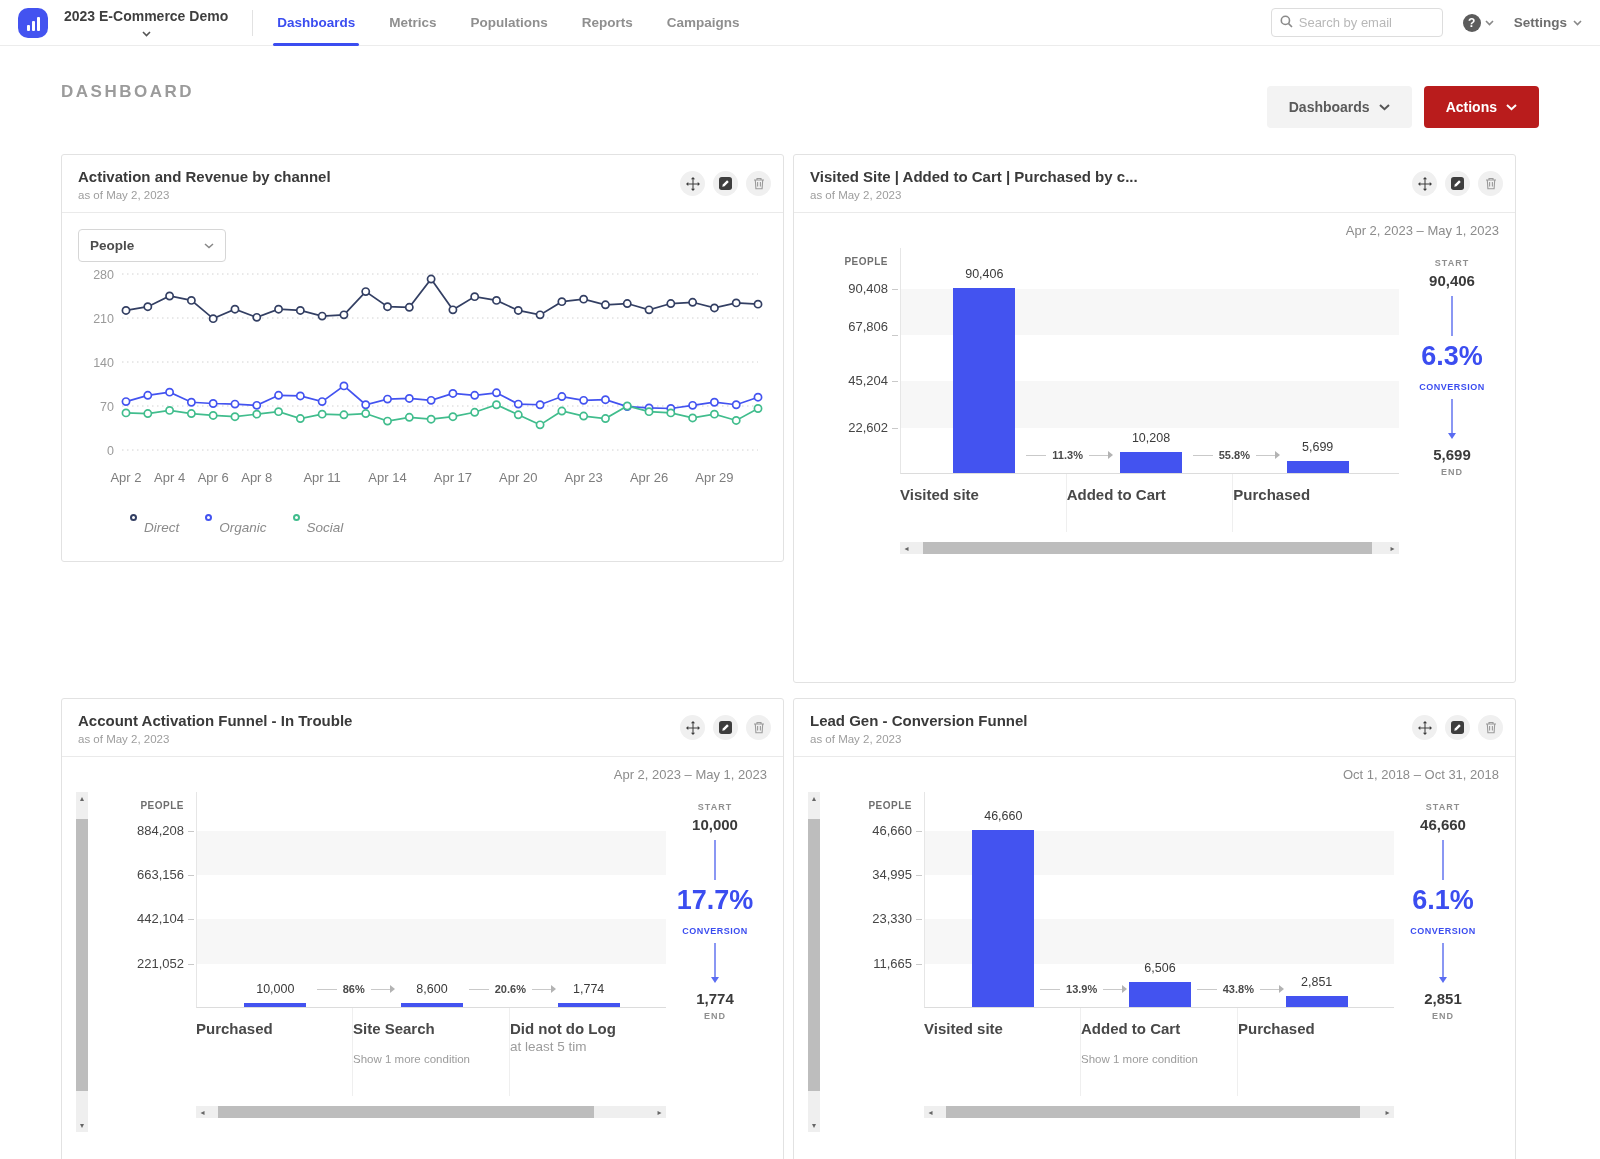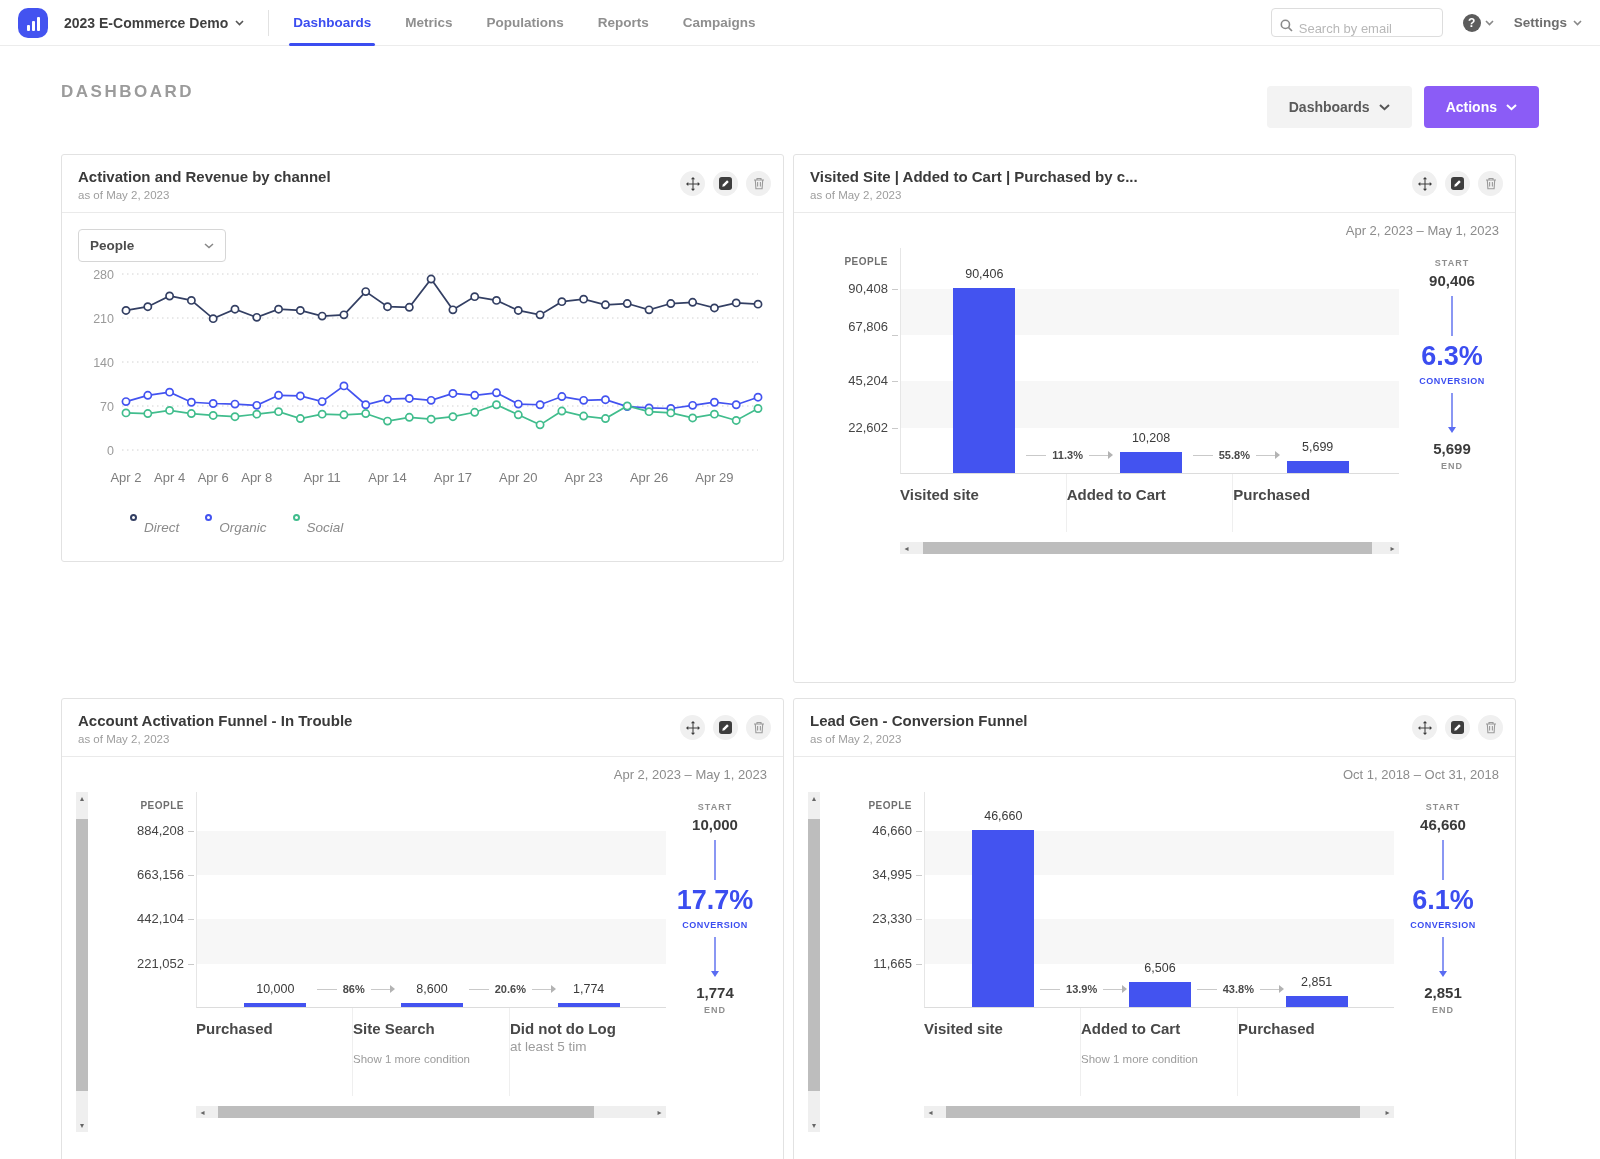--- a/index.html
+++ b/index.html
@@ -2,47 +2,47 @@
 <html><head>
 <meta charset="utf-8">
 <style>
   * { margin:0; padding:0; box-sizing:border-box; }
   html,body { width:1600px; height:1159px; background:#fff; font-family:"Liberation Sans", sans-serif; color:#3a3a3a; overflow:hidden; }
 
   
   .topnav { height:46px; display:flex; align-items:center; padding:0 18px; border-bottom:1px solid #ececec; background:#fff; }
   .logo { width:30px; height:30px; background:#4353f0; border-radius:10px; display:flex; align-items:flex-end; justify-content:center; gap:2px; padding-bottom:7px; margin-right:16px; }
   .logo i { display:block; width:3px; background:#fff; border-radius:1px; }
-  .org { display:flex; align-items:center; gap:7px; font-size:14px; font-weight:700; color:#3f3f3f; cursor:pointer; }
+  .org { display:flex; align-items:center; gap:7px; font-size:14px; font-weight:700; color:#3f3f3f; cursor:pointer;flex-direction:column; }
   .nav-divider { width:1px; height:26px; background:#e2e2e2; margin:0 24px; }
   .nav-links { display:flex; align-items:center; gap:34px; height:46px; }
   .nav-link { font-size:13.5px; color:#8f8f8f; font-weight:700; text-decoration:none; height:46px; display:flex; align-items:center; position:relative; cursor:pointer; }
   .nav-link.active { color:#3b4df0; }
   .nav-link.active::after { content:""; position:absolute; left:-4px; right:-4px; bottom:0; height:3px; background:#3b4df0; border-radius:2px; }
   .topnav-right { margin-left:auto; display:flex; align-items:center; gap:20px; }
-  .searchbox { width:172px; height:29px; border:1px solid #ddd; border-radius:4px; display:flex; align-items:flex-end; padding:0 8px; gap:6px; }
+  .searchbox { width:172px; height:29px; border:1px solid #ddd; border-radius:4px; display:flex; align-items:center; padding:0 8px; gap:6px; }
   .searchbox input { border:none; outline:none; font-size:13px; color:#555; width:130px; font-family:"Liberation Sans", sans-serif; }
   .searchbox input::placeholder { color:#b8b8b8; }
   .help { display:flex; align-items:center; gap:4px; cursor:pointer; }
   .help-circle { width:18px; height:18px; border-radius:50%; background:#5c5c5c; color:#fff; font-size:12px; font-weight:700; display:flex; align-items:center; justify-content:center; }
   .settings { display:flex; align-items:center; gap:6px; font-size:13.5px; font-weight:700; color:#6e6e6e; cursor:pointer; }
   .chev { display:inline-block; width:9px; height:6px; }
   .chev svg { display:block; }
 
   
   .main { padding:0 61px; }
   .page-head { margin-top:36px; display:flex; align-items:flex-start; justify-content:space-between; }
   .eyebrow { font-size:17px; font-weight:700; letter-spacing:2.5px; color:#9b9b9b; }
   .title-row { display:flex; align-items:center; gap:14px; margin-top:6px; }
   .page-title { font-size:27px; font-weight:700; color:#383838; }
   .edit-circle { width:28px; height:28px; border-radius:50%; background:#ededed; display:flex; align-items:center; justify-content:center; cursor:pointer; }
   .head-actions { display:flex; gap:12px; margin-top:4px; }
   .btn { height:42px; border:none; border-radius:4px; font-family:"Liberation Sans", sans-serif; font-size:14px; font-weight:700; display:flex; align-items:center; gap:9px; padding:0 22px; cursor:pointer; }
   .btn-light { background:#f3f3f3; color:#5a5a5a; }
-  .btn-primary { background:#8b5cf6; color:#fff; }
+  .btn-primary { background:#b91c1c; color:#fff; }
 
   
   .grid { margin-top:26px; display:grid; grid-template-columns:723px 723px; column-gap:9px; row-gap:15px; align-items:start; }
   .card { background:#fff; border:1px solid #e2e2e2; border-radius:3px; position:relative; overflow:hidden; }
   .card-1 { height:408px; } .card-2 { height:529px; } .card-3 { height:480px; } .card-4 { height:480px; }
   .card-head { padding:13px 16px 11px; border-bottom:1px solid #eaeaea; position:relative; }
   .card-title { font-size:15px; font-weight:700; color:#3a3a3a; white-space:nowrap; }
   .card-sub { font-size:11.5px; color:#9d9d9d; margin-top:4px; }
   .card-tools { position:absolute; top:16px; right:12px; display:flex; gap:8px; }
   .tool { width:25px; height:25px; border-radius:50%; background:#f0f0f0; display:flex; align-items:center; justify-content:center; cursor:pointer; }
@@ -76,21 +76,21 @@
   .f-xcol + .f-xcol { border-left:1px solid #efefef; }
   .f-xlabel { font-size:15px; font-weight:700; color:#484848; white-space:nowrap; }
   .f-xlabel2 { font-size:13.5px; color:#9c9c9c; white-space:nowrap; margin-top:2px; }
   .f-xsub { font-size:11.5px; color:#9c9c9c; margin-top:16px; cursor:pointer; }
   .f-summary { flex:0 0 auto; display:flex; flex-direction:column; align-items:center; padding-top:10px; }
   .f-slabel { font-size:9px; font-weight:700; letter-spacing:1px; color:#8f8f8f; }
   .f-sval { font-size:15px; font-weight:700; color:#3a3a3a; margin-top:4px; }
   .f-arrow { width:2px; background:#8a97f3; margin:7px 0; position:relative; }
   .f-arrow.head::after { content:""; position:absolute; bottom:-4px; left:-3px; border-top:6px solid #5a6cf2; border-left:4px solid transparent; border-right:4px solid transparent; }
   .f-conv { font-size:27px; font-weight:700; color:#3b4df0; line-height:1; }
-  .f-convlabel { font-size:9px; font-weight:700; letter-spacing:.5px; color:#3b4df0; margin-top:6px; }
+  .f-convlabel { font-size:9px; font-weight:700; letter-spacing:.5px; color:#3b4df0; margin-top:12px; }
 
   
   .hscroll { position:relative; height:12px; background:#efefef; margin-top:10px; }
   .hs-thumb { position:absolute; top:0; height:12px; background:#bdbdbd; }
   .hs-arrow { position:absolute; top:0; width:13px; height:12px; background:#efefef; color:#666; font-size:8px; display:flex; align-items:center; justify-content:center; cursor:pointer; }
   .vscroll { position:relative; width:12px; background:#efefef; flex:0 0 auto; margin-right:8px; }
   .vs-thumb { position:absolute; left:0; width:12px; background:#bdbdbd; }
   .vs-arrow { position:absolute; left:0; width:12px; height:13px; background:#efefef; color:#666; font-size:8px; display:flex; align-items:center; justify-content:center; cursor:pointer; }
 </style>
 </head>

